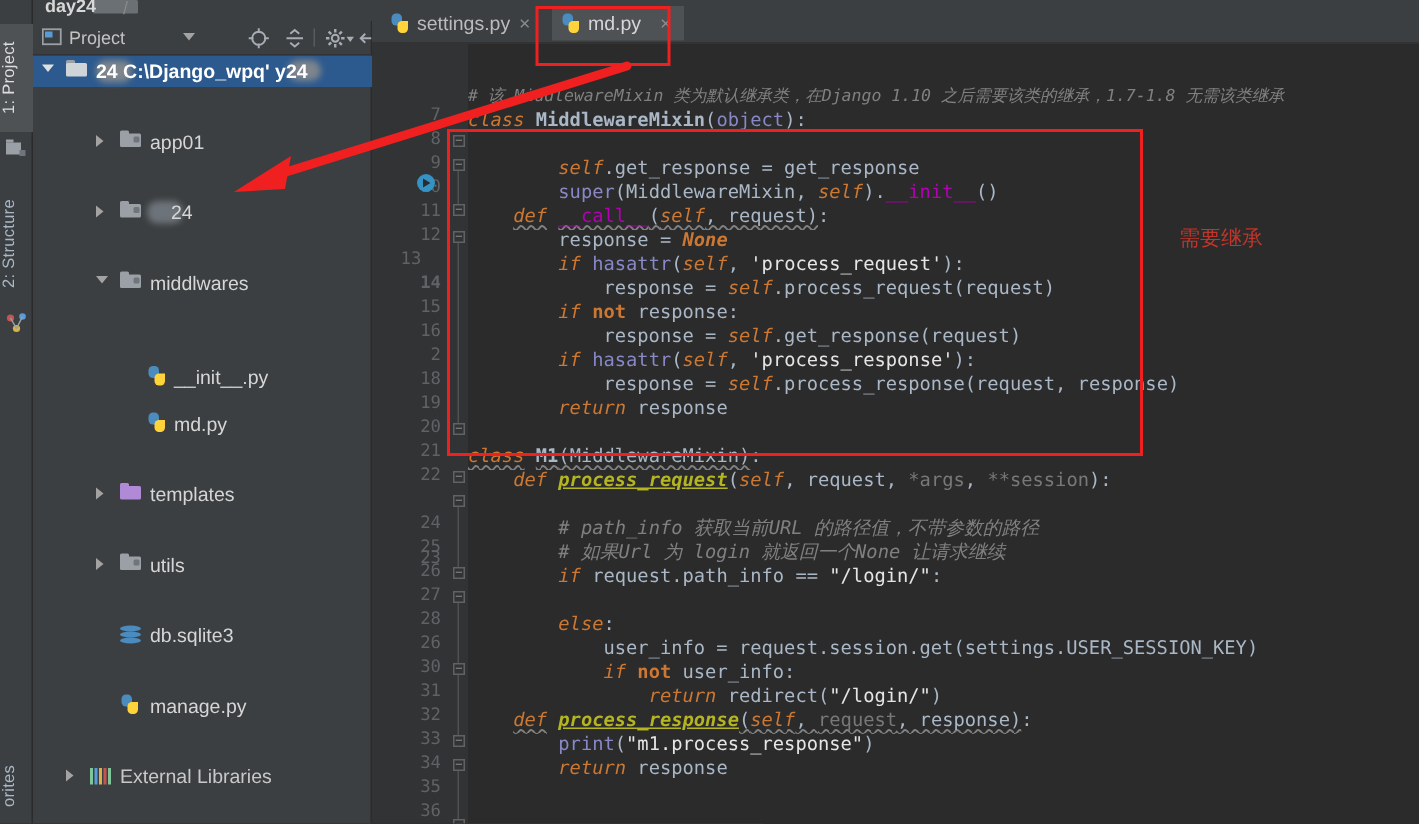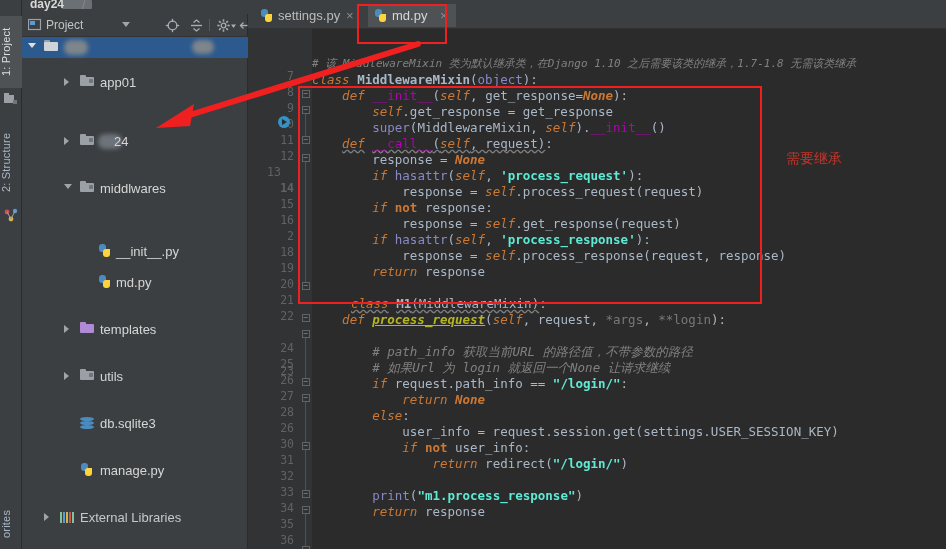--- a/index.html
+++ b/index.html
@@ -185,21 +185,21 @@
   }
   .cl{position:absolute;left:0;height:16px;line-height:16px;white-space:pre;}
   .kw{color:#cc7832;font-style:italic;}
   .kwb{color:#cc7832;font-weight:bold;}
   .dk{color:#cc7832;font-style:italic;font-weight:bold;}
   .cls{color:#a9b7c6;font-weight:bold;}
   .fnd{color:#b5b522;font-style:italic;font-weight:bold;text-decoration:underline;}
   .bi{color:#8888c6;}
   .sf{color:#cc7832;font-style:italic;}
   .cm{color:#808080;font-style:italic;}
-  .st{color:#5eead4;font-weight:bold;}
+  .st{color:#e5e5e5;}
   .pl{color:#a9b7c6;}
   .grey{color:#787878;}
   .magic{color:#b200b2;}
   .err{text-decoration:underline wavy #808080;text-decoration-skip-ink:none;}
 
   
   .ann-box{
     position:absolute;border:2px solid #f02020;box-sizing:border-box;
     pointer-events:none;
   }
@@ -309,23 +309,24 @@
             <div class="tri-d" style="border-top-color:#e0e0e0;"></div>
           </div>
         <div class="ico" style="left:22px;">
           <div class="folder">
               <div class="ft"></div>
               <div class="fb" style="background:#cfd4d9;"></div>
             </div>
         </div>
         <div class="blur-chip light" style="left:42px;top:3px;width:24px;height:15px;"></div>
         <div class="blur-chip light" style="left:170px;top:3px;width:22px;height:14px;"></div>
-      </div>
-
-      <div class="row" style="top:14px;">
+        <div class="lbl" style="left:42px;font-weight:bold;">24  C:\Django_wpq'      y24</div>
+      </div>
+
+      <div class="row" style="top:26px;">
         <div class="tw" style="left:42px;">
             <div class="tri-r"></div>
           </div>
         <div class="ico" style="left:58px;">
           <div class="folder">
               <div class="ft"></div>
               <div class="fb"></div>
               <div class="fdot"></div>
             </div>
         </div>
@@ -532,21 +533,20 @@
     </div>
 
     <div class="code">
 
       <div class="cl" style="top:12px;"></div>
 
       <div class="cl" style="top:28px;font-size:11px;"><span class="cm">#&nbsp;该 MiddlewareMixin 类为默认继承类，在Django 1.10 之后需要该类的继承，1.7-1.8 无需该类继承</span></div>
 
       <div class="cl" style="top:44px;"><span class="kw">class</span> <span class="cls">MiddlewareMixin</span><span class="pl">(</span><span class="bi">object</span><span class="pl">):</span></div>
 
-      <div class="cl" style="top:60px;">    <span class="kw">def</span> <span class="magic">__init__</span><span class="pl">(</span><span class="sf">self</span><span class="pl">, </span><span class="pl">get_response=</span><span class="dk">None</span><span class="pl">):</span></div>
 
       <div class="cl" style="top:76px;">        <span class="sf">self</span><span class="pl">.get_response = get_response</span></div>
 
       <div class="cl" style="top:108px;">    <span class="kw err">def</span> <span class="magic err">__call__</span><span class="pl err">(</span><span class="sf err">self</span><span class="pl err">, request)</span><span class="pl">:</span></div>
 
       <div class="cl" style="top:92px;">        <span class="bi">super</span><span class="pl">(MiddlewareMixin, </span><span class="sf">self</span><span class="pl">).</span><span class="magic">__init__</span><span class="pl">()</span></div>
 
       <div class="cl" style="top:124px;">        <span class="pl">response = </span><span class="dk">None</span></div>
 
       <div class="cl" style="top:140px;">        <span class="kw">if</span> <span class="bi">hasattr</span><span class="pl">(</span><span class="sf">self</span><span class="pl">, </span><span class="st">'process_request'</span><span class="pl">):</span></div>
@@ -558,42 +558,42 @@
       <div class="cl" style="top:188px;">            <span class="pl">response = </span><span class="sf">self</span><span class="pl">.get_response(request)</span></div>
 
       <div class="cl" style="top:204px;">        <span class="kw">if</span> <span class="bi">hasattr</span><span class="pl">(</span><span class="sf">self</span><span class="pl">, </span><span class="st">'process_response'</span><span class="pl">):</span></div>
 
       <div class="cl" style="top:220px;">            <span class="pl">response = </span><span class="sf">self</span><span class="pl">.process_response(request, response)</span></div>
 
       <div class="cl" style="top:236px;">        <span class="kw">return</span> <span class="pl">response</span></div>
 
       <div class="cl" style="top:252px;"></div>
 
-      <div class="cl" style="top:268px;margin-left:39px;"><span class="kw err">class</span> <span class="cls err">M1</span><span class="pl err">(MiddlewareMixin)</span><span class="pl">:</span></div>
-
-      <div class="cl" style="top:284px;">    <span class="kw">def</span> <span class="fnd">process_request</span><span class="pl">(</span><span class="sf">self</span><span class="pl">, request, </span><span class="grey">*args</span><span class="pl">, </span><span class="grey">**login</span><span class="pl">):</span></div>
+      <div class="cl" style="top:268px;"><span class="kw err">class</span> <span class="cls err">M1</span><span class="pl err">(MiddlewareMixin)</span><span class="pl">:</span></div>
+
+      <div class="cl" style="top:284px;">    <span class="kw">def</span> <span class="fnd">process_request</span><span class="pl">(</span><span class="sf">self</span><span class="pl">, request, </span><span class="grey">*args</span><span class="pl">, </span><span class="grey">**session</span><span class="pl">):</span></div>
 
       <div class="cl" style="top:300px;"></div>
 
       <div class="cl" style="top:316px;">        <span class="cm">#&nbsp;path_info 获取当前URL 的路径值，不带参数的路径</span></div>
 
       <div class="cl" style="top:332px;">        <span class="cm">#&nbsp;如果Url 为 login 就返回一个None 让请求继续</span></div>
 
       <div class="cl" style="top:348px;">        <span class="kw">if</span> <span class="pl">request.path_info == </span><span class="st">"/login/"</span><span class="pl">:</span></div>
 
-      <div class="cl" style="top:364px;">            <span class="kw">return</span> <span class="dk">None</span></div>
 
       <div class="cl" style="top:380px;">        <span class="kw">else</span><span class="pl">:</span></div>
 
       <div class="cl" style="top:396px;">            <span class="pl">user_info = request.session.get(settings.USER_SESSION_KEY)</span></div>
 
       <div class="cl" style="top:412px;">            <span class="kw">if</span> <span class="kwb">not</span> <span class="pl">user_info:</span></div>
 
       <div class="cl" style="top:428px;">                <span class="kw">return</span> <span class="pl">redirect(</span><span class="st">"/login/"</span><span class="pl">)</span></div>
 
+      <div class="cl" style="top:444px;">    <span class="kw err">def</span> <span class="fnd">process_response</span><span class="pl err">(</span><span class="sf err">self</span><span class="pl err">, </span><span class="grey err">request</span><span class="pl err">, response)</span><span class="pl">:</span></div>
 
       <div class="cl" style="top:460px;">        <span class="bi">print</span><span class="pl">(</span><span class="st">"m1.process_response"</span><span class="pl">)</span></div>
 
       <div class="cl" style="top:476px;">        <span class="kw">return</span> <span class="pl">response</span></div>
 
       <div class="cl" style="top:492px;"></div>
 
     </div>
   </div>
 

